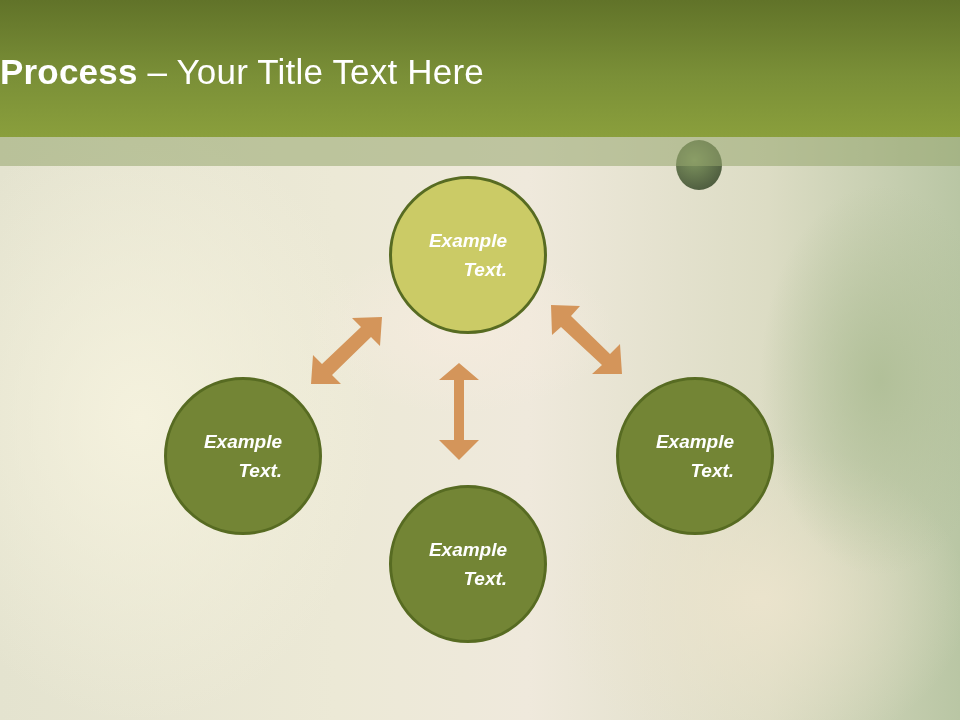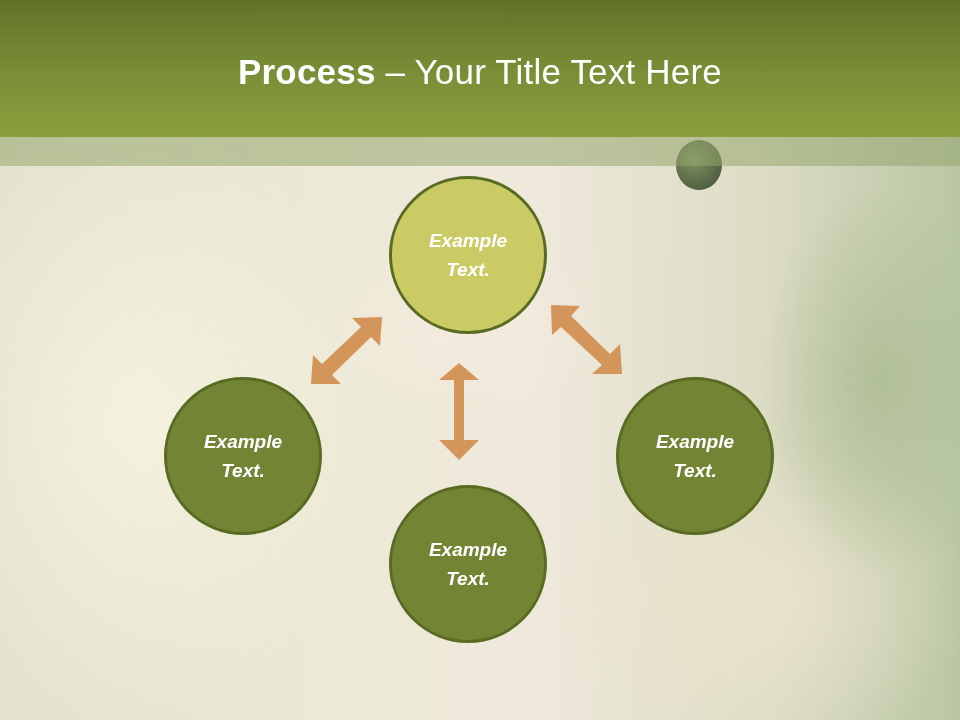--- a/index.html
+++ b/index.html
@@ -7,30 +7,30 @@
          font-family:"Liberation Sans", "DejaVu Sans", sans-serif; }
   .bg { position:absolute; inset:0;
         background:
           radial-gradient(ellipse 220px 120px at 460px 330px, rgba(245,235,222,0.9), rgba(245,235,222,0) 70%),
           radial-gradient(ellipse 160px 260px at 880px 380px, rgba(175,190,150,0.9), rgba(175,190,150,0) 75%),
           radial-gradient(ellipse 300px 380px at 140px 420px, rgba(245,242,222,0.95), rgba(245,242,222,0) 80%),
           radial-gradient(ellipse 260px 200px at 760px 600px, rgba(236,228,205,0.9), rgba(236,228,205,0) 80%),
           linear-gradient(90deg, #e4e3cf 0%, #ece9d6 35%, #efe9dc 55%, #dcdcc4 80%, #b9c6a4 100%); }
   .title-bar { position:absolute; left:0; top:0; width:960px; height:137px;
                background:linear-gradient(180deg,#617329 0%, #7a8f37 55%, #8a9f3c 100%); }
-  .title { position:absolute; left:0; top:52px; width:960px; text-align:center;
+  .title { position:absolute; left:0; top:52px; width:960px; 
            color:#ffffff; font-size:35px; letter-spacing:0.2px; }
   .title b { font-weight:bold; }
   .sub-band { position:absolute; left:0; top:137px; width:960px; height:29px;
               background:rgba(150,165,110,0.55); }
   .ring { position:absolute; left:676px; top:140px; width:46px; height:50px; border-radius:50%;
           background:radial-gradient(circle at 40% 40%, #5c7a3a, #1f3312 75%); opacity:0.75; }
   .circle { position:absolute; width:152px; height:152px; border-radius:50%;
             border:3px solid #576b22; display:flex; align-items:center; justify-content:center;
-            text-align:center; color:#ffffff; font-style:italic; font-weight:bold;
+            text-align:right; color:#ffffff; font-style:italic; font-weight:bold;
             font-size:19px; line-height:29px; box-sizing:content-box; }
   .circle.light { background:#cbcb66; }
   .circle.dark { background:#738535; }
   .arrow { position:absolute; }
 </style>
 </head>
 <body>
 
 <div class="bg"></div>
 <div class="ring"></div>

